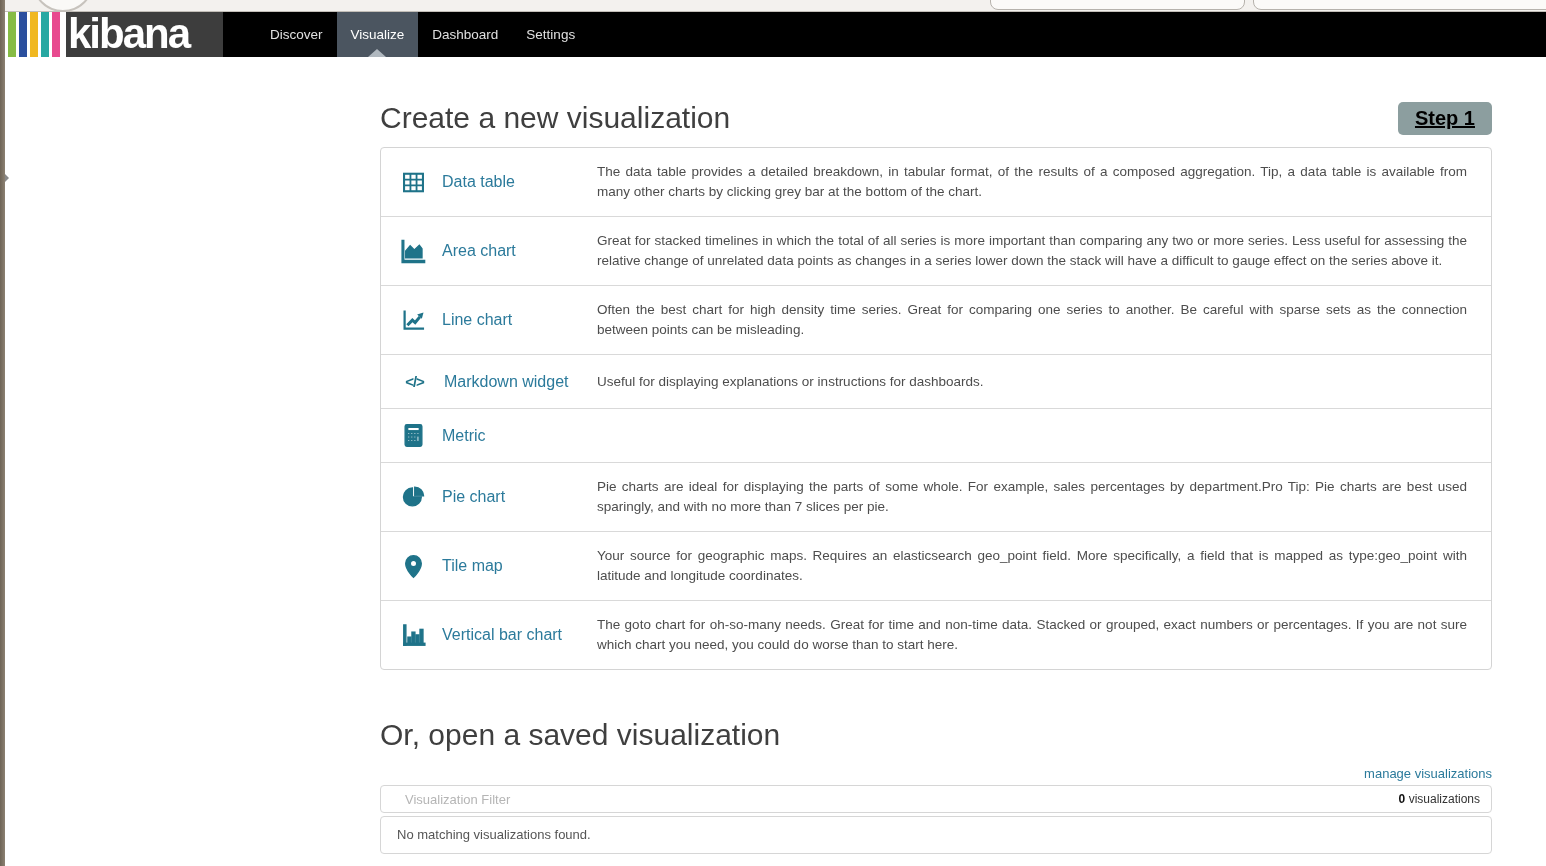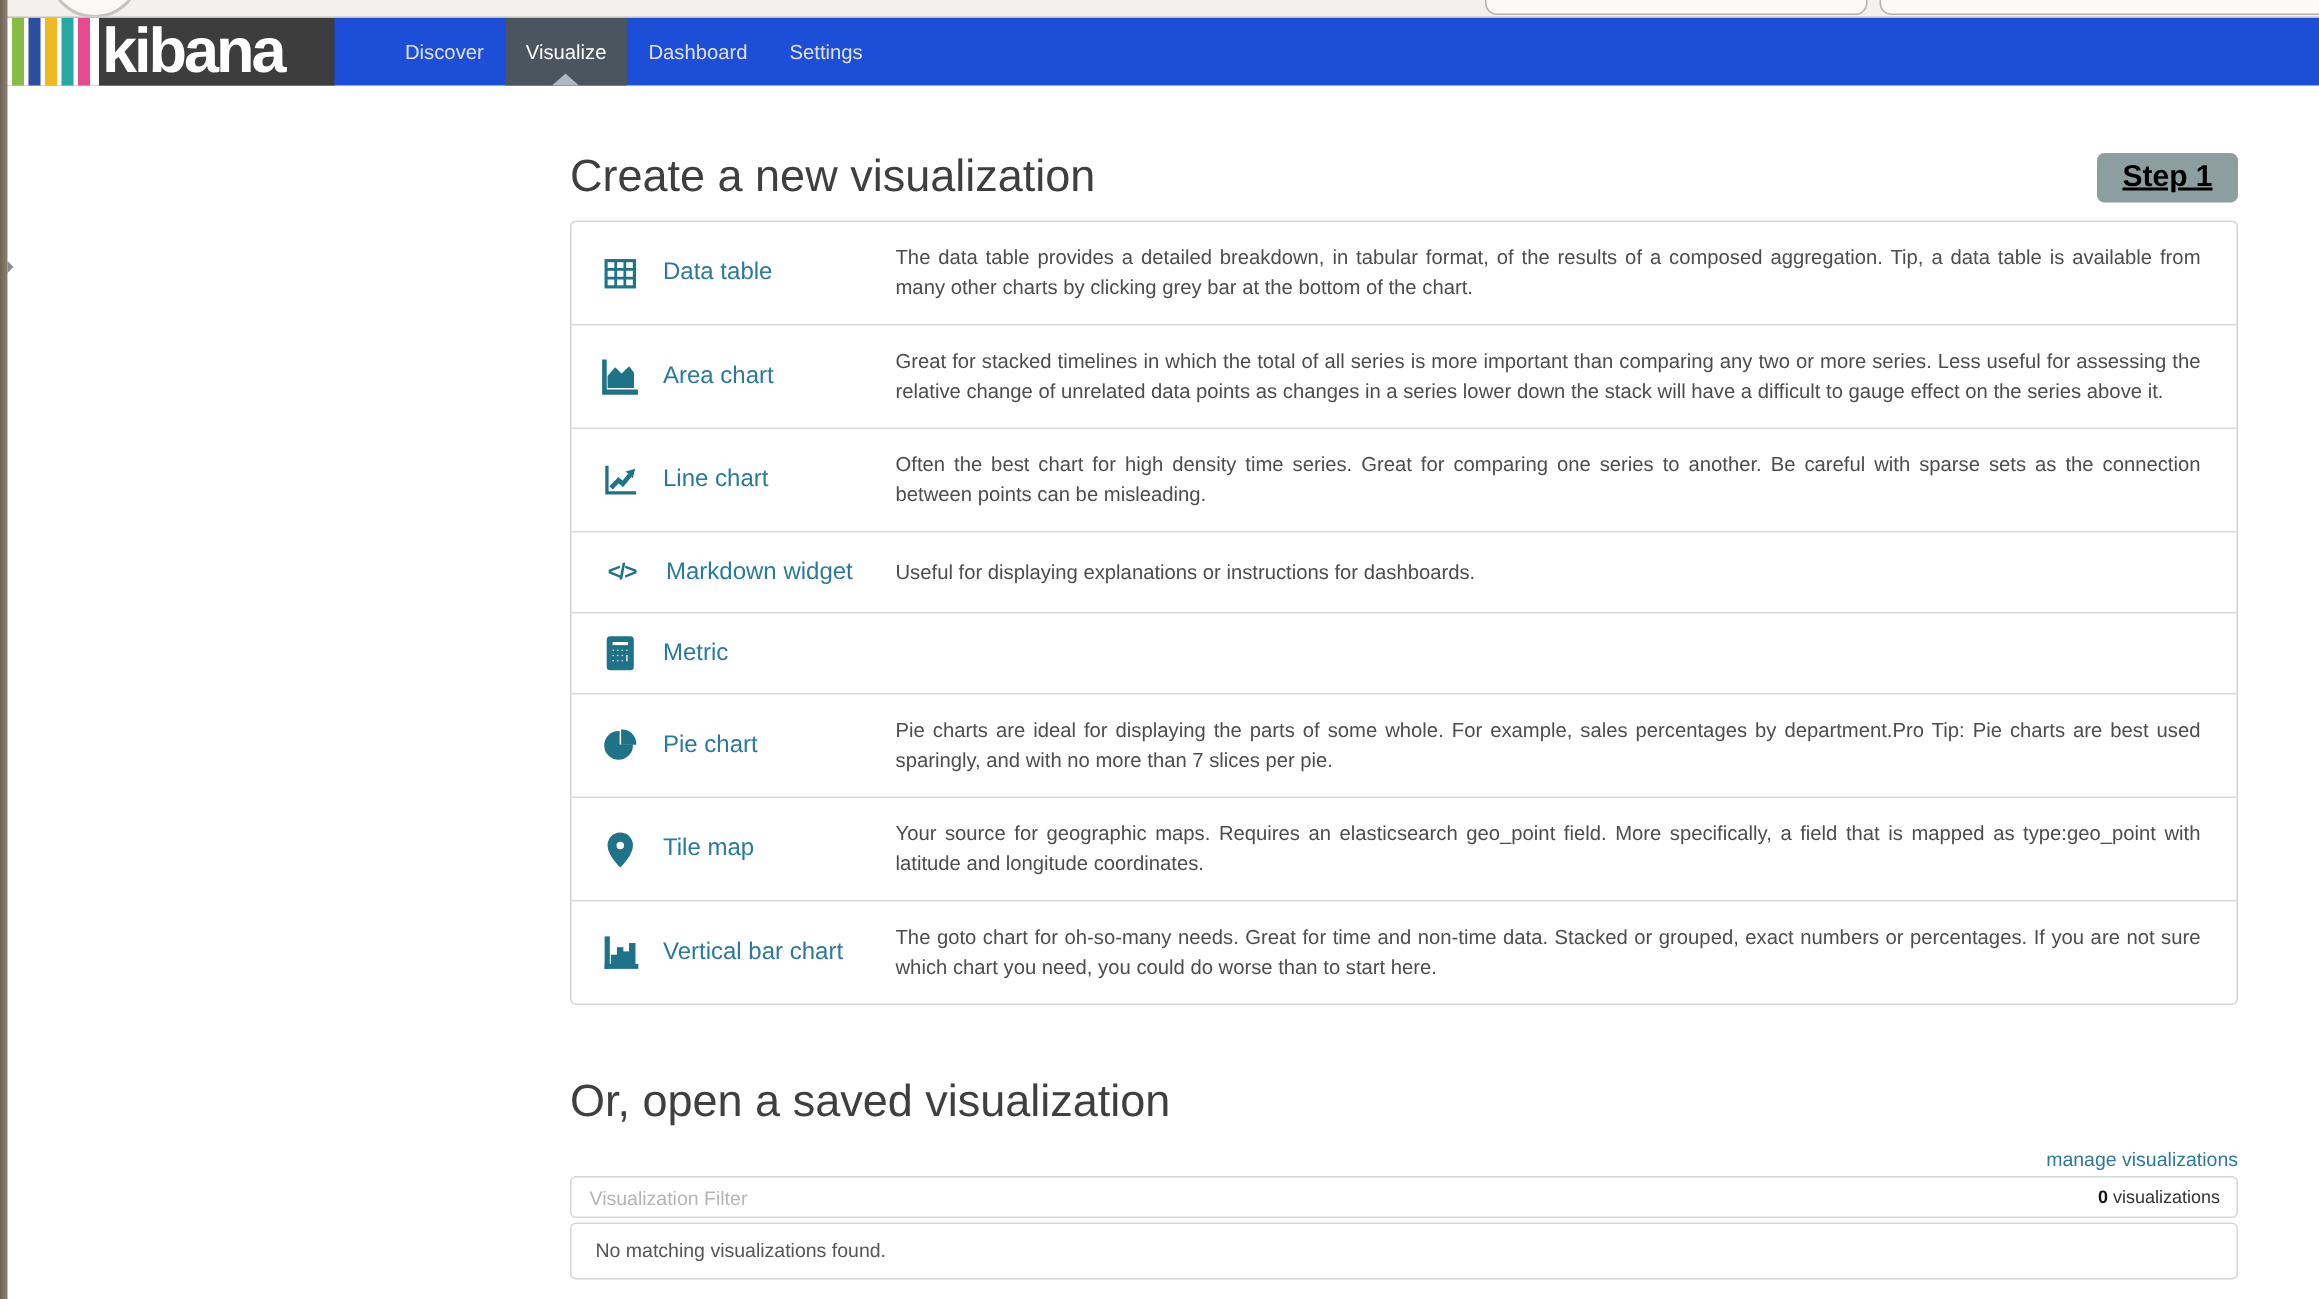--- a/index.html
+++ b/index.html
@@ -29,21 +29,21 @@
   }
   .left-edge-notch {
     position:absolute; left:5px; top:174px; width:0; height:0;
     border-top:4px solid transparent; border-bottom:4px solid transparent;
     border-left:4px solid #8a8a8a;
   }
 
   
   .navbar {
     position:absolute; top:12px; left:0; width:1546px; height:45px;
-    background:#1d4ed8; display:flex; align-items:stretch; z-index:10;
+    background:#000000; display:flex; align-items:stretch; z-index:10;
   }
   .logo-stripes { width:66px; background:#ffffff; display:flex; padding-left:8px; }
   .logo-stripes .stripe { width:8px; height:45px; margin-right:3px; display:block; }
   .logo-word {
     width:157px; background:#3d3d3d; color:#ffffff; font-weight:bold;
     font-size:42px; letter-spacing:-2px; line-height:44px; padding-left:2px; overflow:hidden;
   }
   .navbar-menu { display:flex; margin-left:33px; }
   .nav-item {
     position:relative; padding:0 14px; line-height:45px; font-size:13.5px;
@@ -75,21 +75,21 @@
   .code-glyph { font-weight:bold; font-size:15px; color:#1f7389; letter-spacing:-1px; white-space:nowrap; }
   .viz-label { color:#2b7a9b; font-size:16px; text-decoration:none; cursor:pointer; }
   .viz-desc { flex:1; margin:0; padding-right:24px; font-size:13.5px; line-height:20px; color:#4d4d4d; text-align:justify; }
 
   .open-title { margin:48px 0 0; font-size:30px; font-weight:400; color:#3f3f3f; }
   .manage-row { text-align:right; margin-top:14px; line-height:14px; }
   .manage-link { color:#2b7a9b; font-size:13px; text-decoration:none; cursor:pointer; }
 
   .filter-bar {
     margin-top:4px; border:1px solid #d6d6d6; border-radius:4px; height:28px;
-    display:flex; align-items:center; padding:0 11px 0 12px; background:#fff;
+    display:flex; align-items:center; padding:0 11px 0 24px; background:#fff;
   }
   .filter-input { border:none; outline:none; flex:1; font-size:13px; color:#555; background:transparent; padding:0; }
   .filter-input::placeholder { color:#b5b5b5; }
   .viz-count { font-size:12px; color:#333; white-space:nowrap; }
   .viz-count b { color:#111; }
 
   .empty-panel {
     margin-top:3px; border:1px solid #d6d6d6; border-radius:4px; background:#fff;
     padding:10px 16px; font-size:13px; line-height:16px; color:#555;
   }

